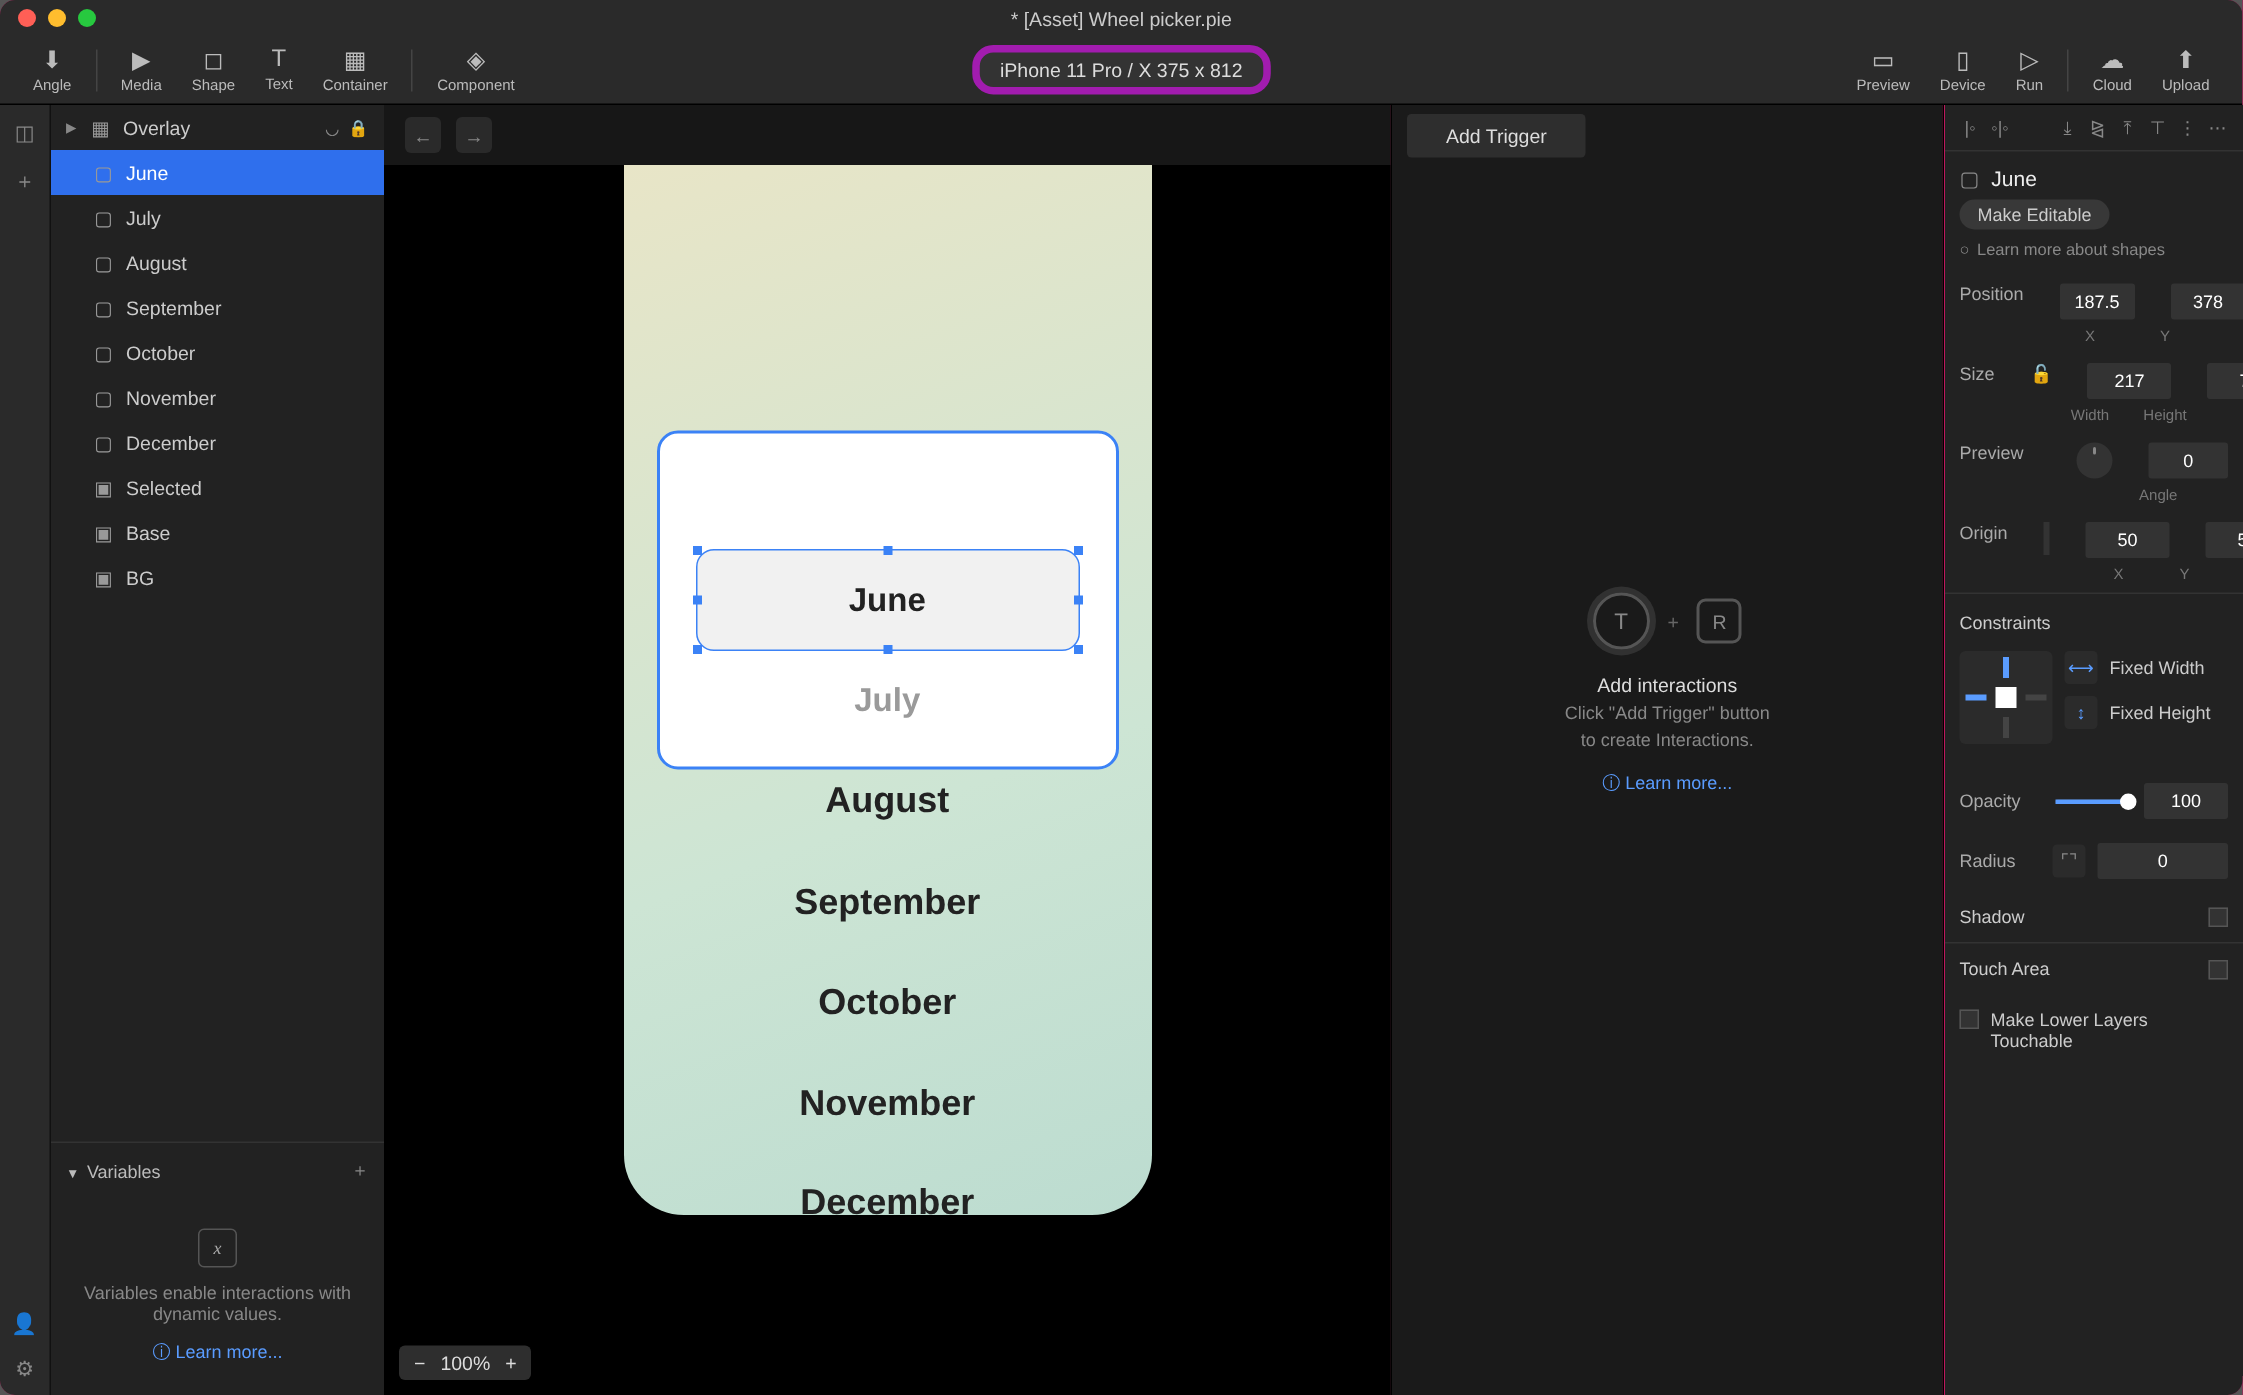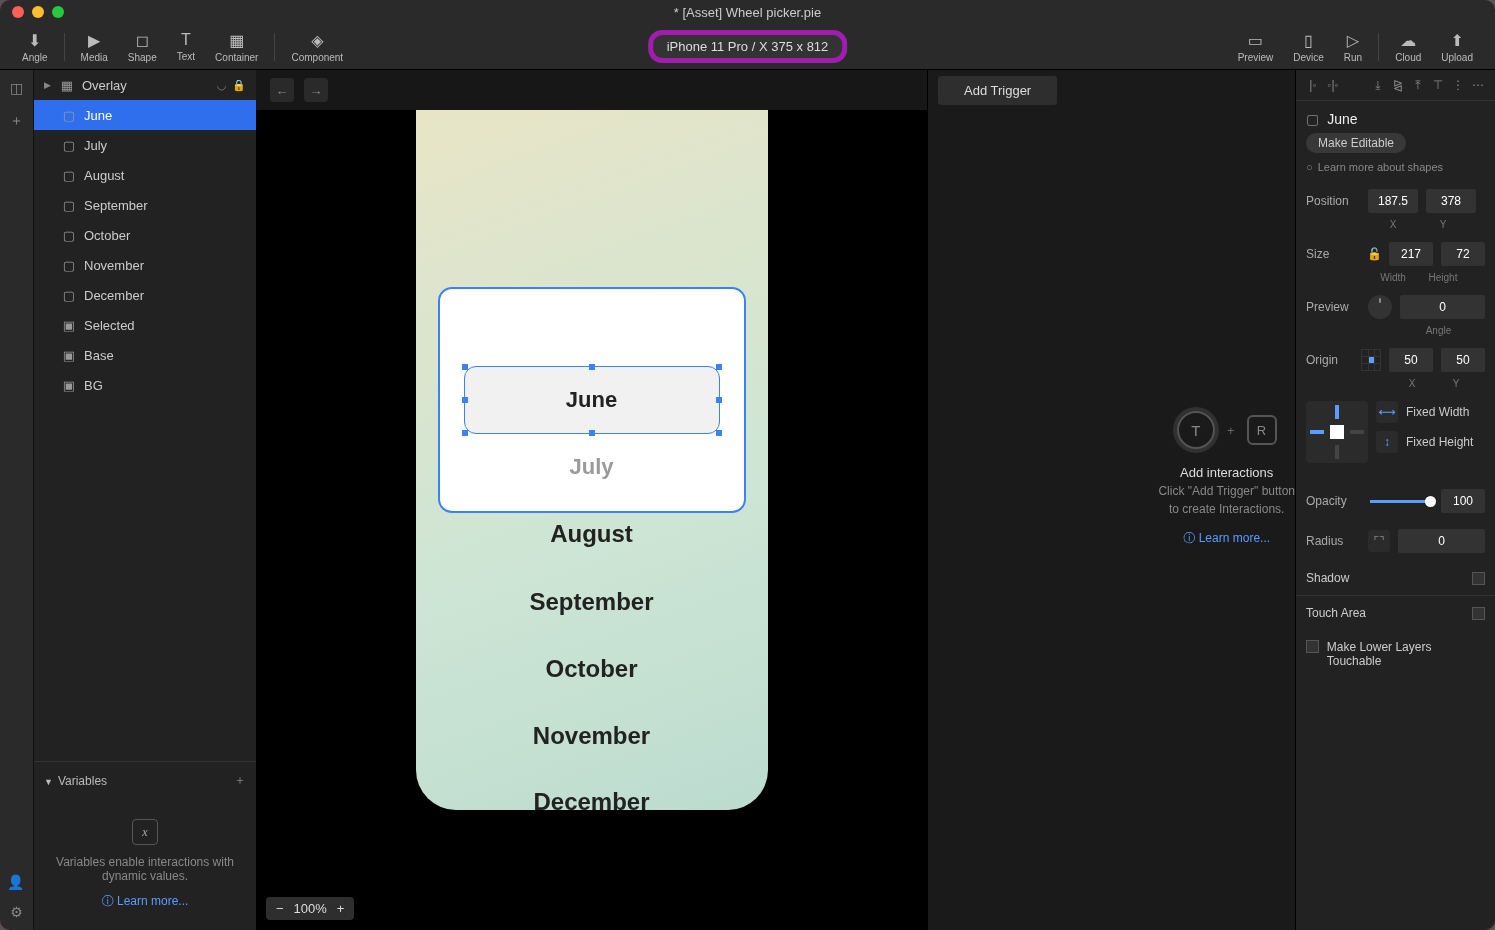--- a/index.html
+++ b/index.html
@@ -45,40 +45,40 @@
 .sel-handle { position:absolute; width:6px; height:6px; background:#3b82f6; }
 .month { position: absolute; width: 100%; text-align: center; font-weight: 600; color: #222; }
 .m1 { top: 277px; font-size: 22px; }
 .m2 { top: 344px; font-size: 22px; color: #9a9a9a; }
 .m3 { top: 410px; font-size: 24px; }
 .m4 { top: 478px; font-size: 24px; }
 .m5 { top: 545px; font-size: 24px; }
 .m6 { top: 612px; font-size: 24px; }
 .m7 { top: 678px; font-size: 24px; }
 .zoom-bar { position: absolute; left: 10px; bottom: 10px; background: #2e2e2e; border-radius: 4px; display: flex; align-items: center; gap: 10px; padding: 4px 10px; color: #ddd; font-size: 13px; }
-.interactions { width: 368px; background: #1a1a1a; border-left: 1px solid #000; display: flex; flex-direction: column; align-items: flex-end; gap: 16px;}
+.interactions { width: 368px; background: #1a1a1a; border-left: 1px solid #000; display: flex; flex-direction: column; align-items: center;}
 .add-trigger { background: #2e2e2e; color: #ddd; font-size: 13px; padding: 7px 26px; border-radius: 3px; margin-top: 6px; cursor: pointer; align-self:flex-start; margin-left:10px; }
 .int-center { margin-top: 290px; text-align: center; color: #bbb; font-size: 13px; }
 .tr-circles { display: flex; align-items: center; justify-content: center; gap: 12px; margin-bottom: 16px; }
 .circ { width: 38px; height: 38px; border-radius: 50%; border: 2px solid #555; display: flex; align-items: center; justify-content: center; color: #888; font-size: 15px; }
 .circ.active { box-shadow: 0 0 0 4px rgba(120,120,120,.25); }
 .sq { width: 30px; height: 30px; border-radius: 6px; border: 2px solid #555; display:flex; align-items:center; justify-content:center; color:#888; }
 .int-sub { color: #888; font-size: 12px; margin-top: 4px; }
 .int-link { color: #5a9cff; font-size: 12px; display: inline-block; margin-top: 14px; }
 .inspector { width: 200px; background: #222; border-left: 1px solid #000; overflow-y: auto; color: #ccc; font-size: 12px; }
 .align-row { display: flex; gap: 2px; padding: 6px 8px; border-bottom: 1px solid #333; }
 .align-row .gap { flex:1; }
 .align-btn { width: 18px; height: 18px; display: flex; align-items: center; justify-content: center; color: #888; cursor: pointer; font-size:12px;}
 .insp-header { display: flex; align-items: center; gap: 8px; padding: 10px 10px 6px; font-size: 14px; color: #eee; }
 .make-edit { background: #383838; border-radius: 12px; padding: 3px 12px; font-size: 12px; margin: 0 10px 8px; display:inline-block; cursor:pointer; }
 .learn-shapes { color: #888; font-size: 11px; padding: 0 10px 10px; display:flex; align-items:center; gap:5px;}
-.prop { display: flex; align-items: center; padding: 6px 10px; gap: 8px; }
+.prop { display: flex; align-items: flex-start; padding: 6px 10px; gap: 24px; }
 .prop-label { width: 54px; color: #aaa; }
 .num-in { background: #333; border: none; color: #fff; width: 50px; height: 24px; text-align: center; border-radius: 2px; font-size: 12px; }
-.num-in.w { width: 44px; }
+.num-in.w { width: 56px; }
 .sublabels { display: flex; padding: 0 10px 6px; }
 .sublabels span { width: 50px; text-align: center; color: #777; font-size: 10px; }
 .sublabels .sp { width: 62px; }
 .rot-dial { width: 24px; height: 24px; border-radius: 50%; background: #333; position: relative; }
 .rot-dial::after { content:''; position:absolute; top:3px; left:11px; width:2px; height:5px; background:#888; border-radius:1px;}
 .origin-grid { width: 22px; height: 22px; display: grid; grid-template-columns: repeat(3,1fr); grid-template-rows: repeat(3,1fr); gap: 1px; background:#333; padding:1px; }
 .og-cell { background: #222; }
 .og-cell.a { background: #5a9cff; }
 .lock { color: #888; font-size: 12px; width: 14px; text-align:center; }
 .section-title { padding: 12px 10px 6px; color: #ccc; font-size: 12px; border-top: 1px solid #333; }
@@ -369,20 +369,21 @@
         <input class="num-in w" value="50" style="">
         <input class="num-in w" value="50" style="">
       </div>
       <div class="sublabels">
           <span class="sp"></span>
           <span style="width:22px"></span>
           <span style="width:44px">X</span>
           <span style="width:44px">Y</span>
         </div>
 
+      <div class="section-title">Constraints</div>
       <div class="constraints">
         <div class="con-box">
           <div class="ct"></div>
             <div class="cl"></div>
             <div class="cc"></div>
             <div class="cr"></div>
             <div class="cb"></div>
         </div>
         <div class="con-right">
           <div>

